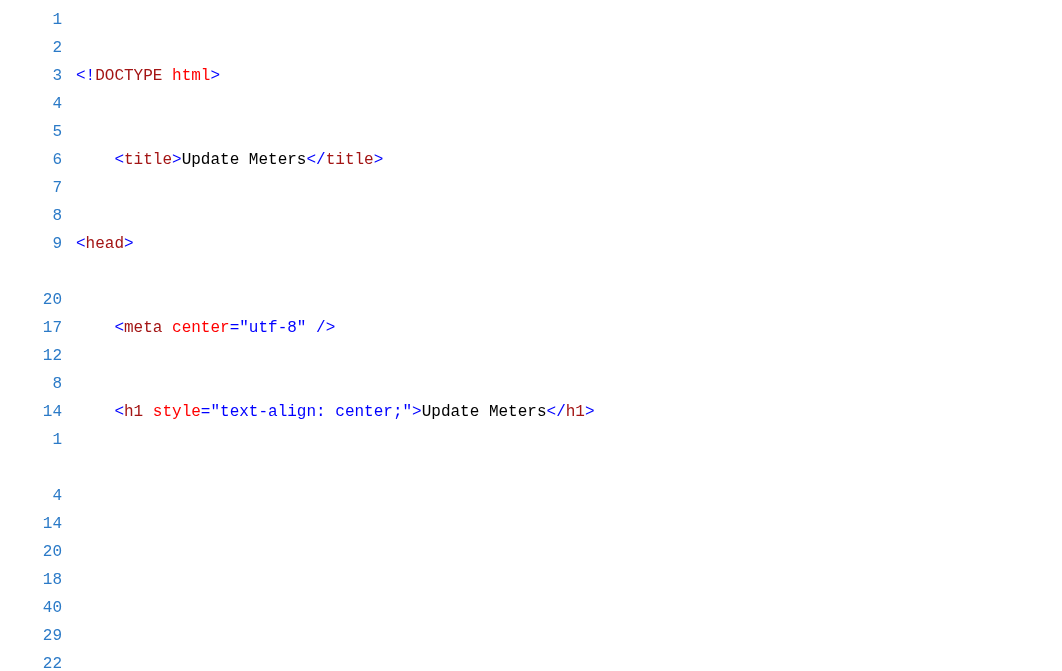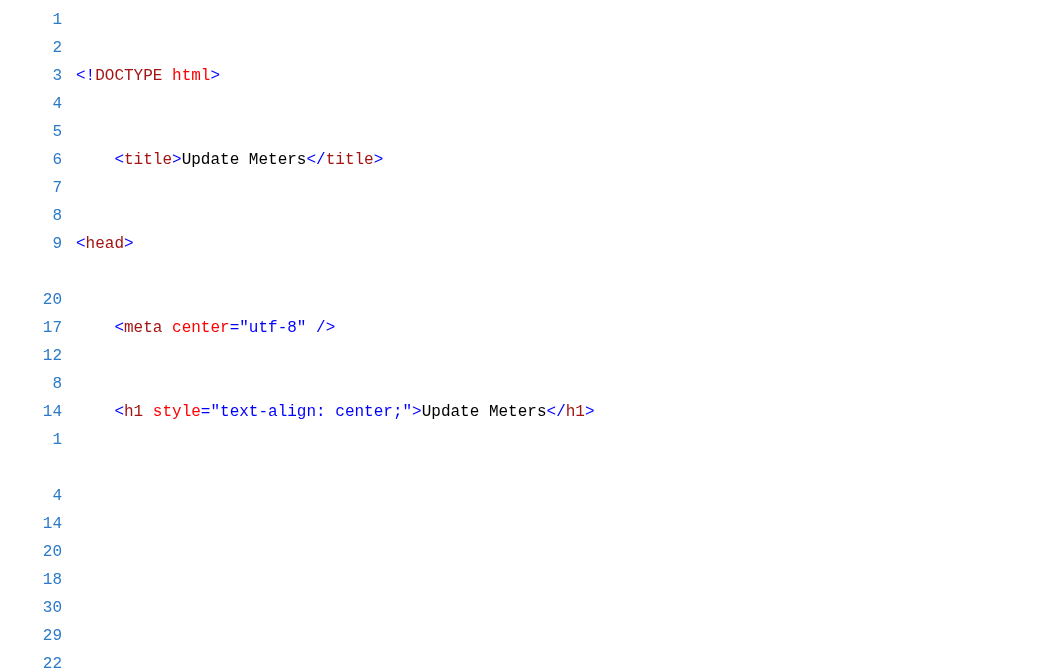--- a/index.html
+++ b/index.html
@@ -60,21 +60,21 @@
     <div>17</div>
     <div>12</div>
     <div>8</div>
     <div>14</div>
     <div>1</div>
     <div></div>
     <div>4</div>
     <div>14</div>
     <div>20</div>
     <div>18</div>
-    <div>30</div>
+    <div>40</div>
     <div>29</div>
     <div>22</div>
 
   </div>
 
   <div class="code">
     <div class="code-line"><span class="punct">&lt;!</span><span class="tag">DOCTYPE</span> <span class="attr-name">html</span><span class="punct">&gt;</span></div>
     <div class="code-line"><span>    </span><span class="punct">&lt;</span><span class="tag">title</span><span class="punct">&gt;</span><span>Update Meters</span><span class="punct">&lt;/</span><span class="tag">title</span><span class="punct">&gt;</span></div>
     <div class="code-line"><span class="punct">&lt;</span><span class="tag">head</span><span class="punct">&gt;</span></div>
     <div class="code-line"><span>    </span><span class="punct">&lt;</span><span class="tag">meta</span> <span class="attr-name">center</span><span class="punct">=</span><span class="attr-val">"utf-8"</span> <span class="punct">/&gt;</span></div>

